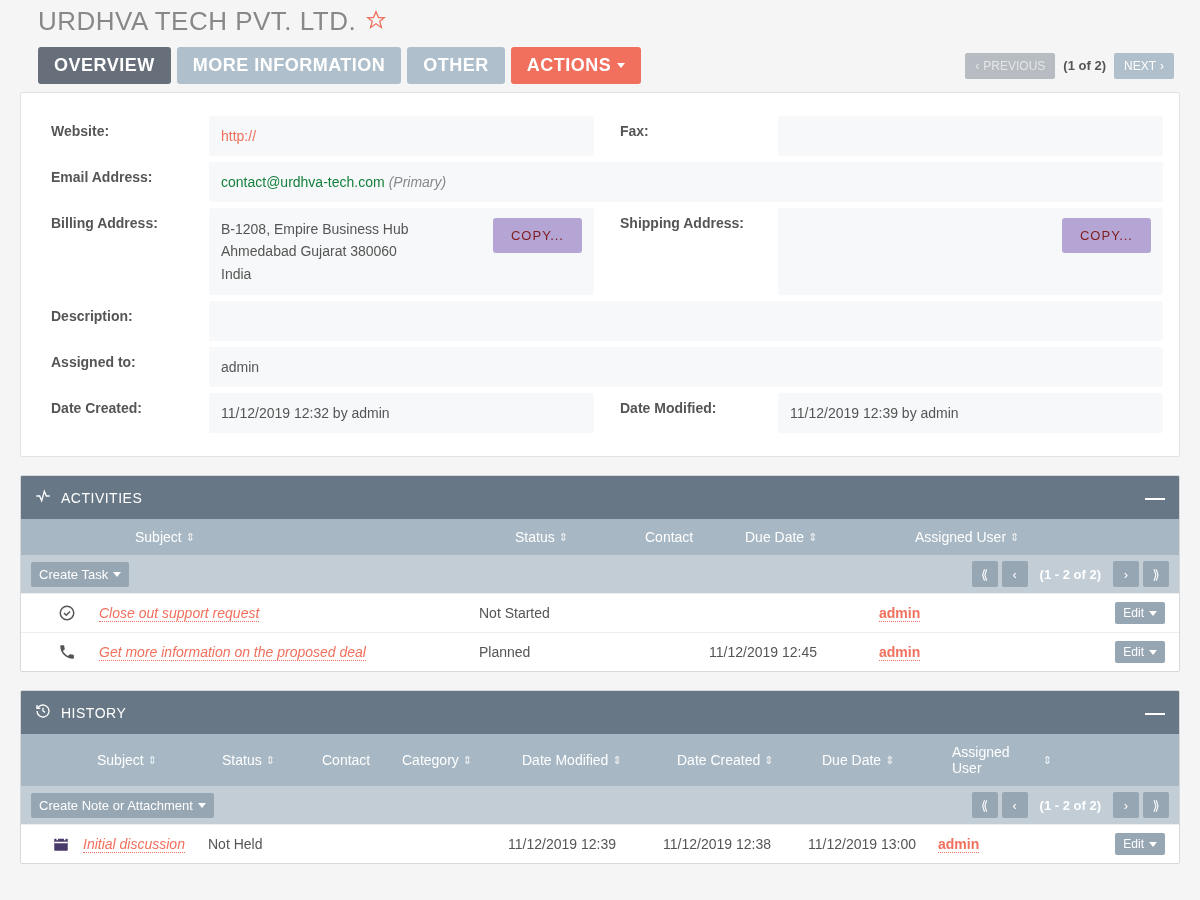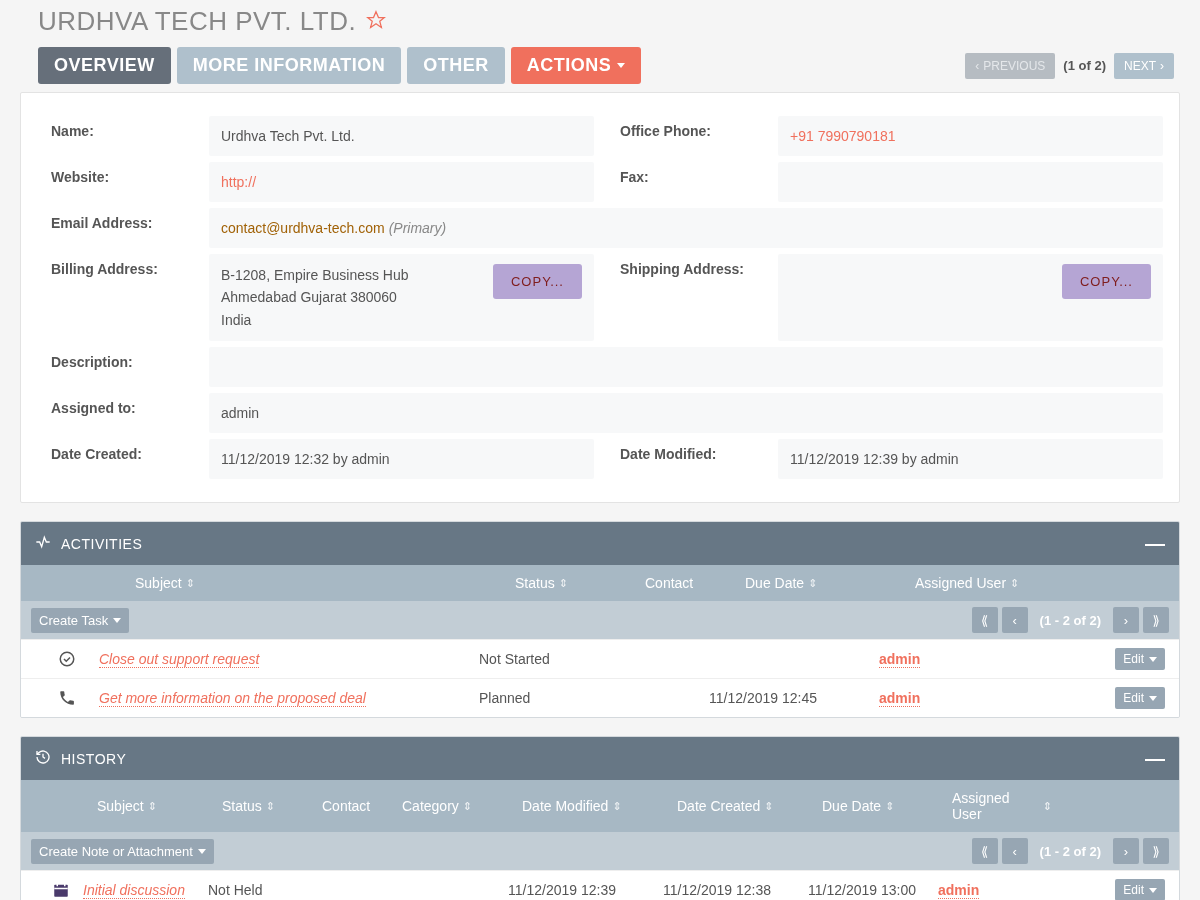--- a/index.html
+++ b/index.html
@@ -96,47 +96,37 @@
       <span class="pager-text">(1 of 2)</span>
       <button class="pager-btn" style="background:#afc0cc">
         <span>NEXT</span>
         <span>›</span>
       </button>
     </div>
   </div>
 
   <div class="card">
 
-    <div class="form-row">
-      <div class="half">
-        <div class="form-label">Name:</div>
-        <div class="form-value">Urdhva Tech Pvt. Ltd.</div>
-      </div>
-      <div class="half">
-        <div class="form-label">Office Phone:</div>
-        <div class="form-value link">+91 7990790181</div>
-      </div>
-    </div>
 
     <div class="form-row">
       <div class="half">
         <div class="form-label">Website:</div>
         <div class="form-value link">http://</div>
       </div>
       <div class="half">
         <div class="form-label">Fax:</div>
         <div class="form-value"></div>
       </div>
     </div>
 
     <div class="form-row">
       <div class="half" style="width:100%">
         <div class="form-label">Email Address:</div>
         <div class="form-value">
-          <span class="link" style="color:#a16207">contact@urdhva-tech.com</span>
+          <span class="link" style="color:#15803d">contact@urdhva-tech.com</span>
           <span class="muted">(Primary)</span>
         </div>
       </div>
     </div>
 
     <div class="form-row">
       <div class="half">
         <div class="form-label">Billing Address:</div>
         <div class="form-value addr">
           <div class="addr-block">

